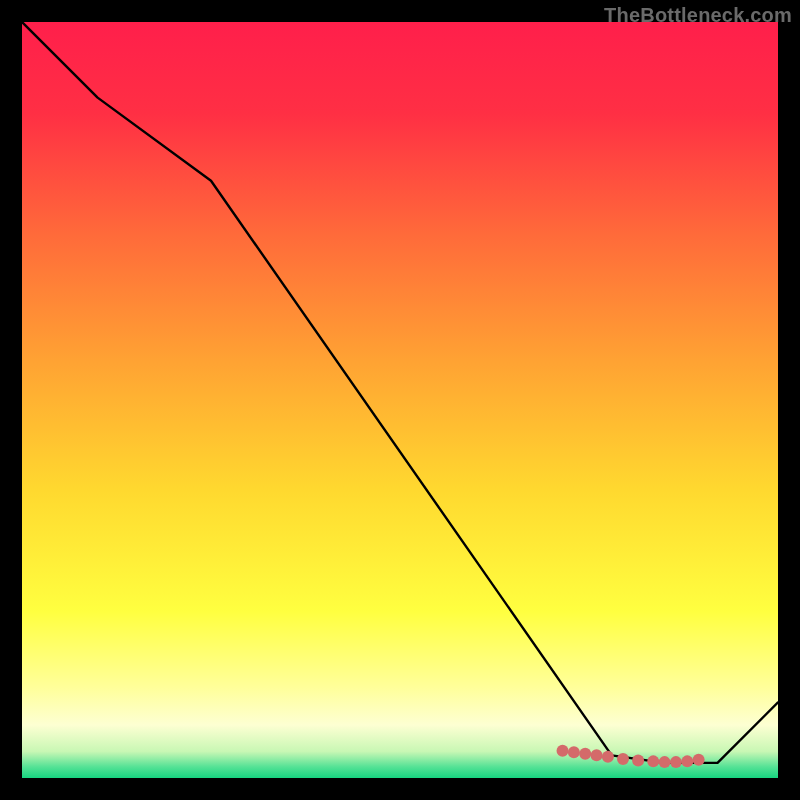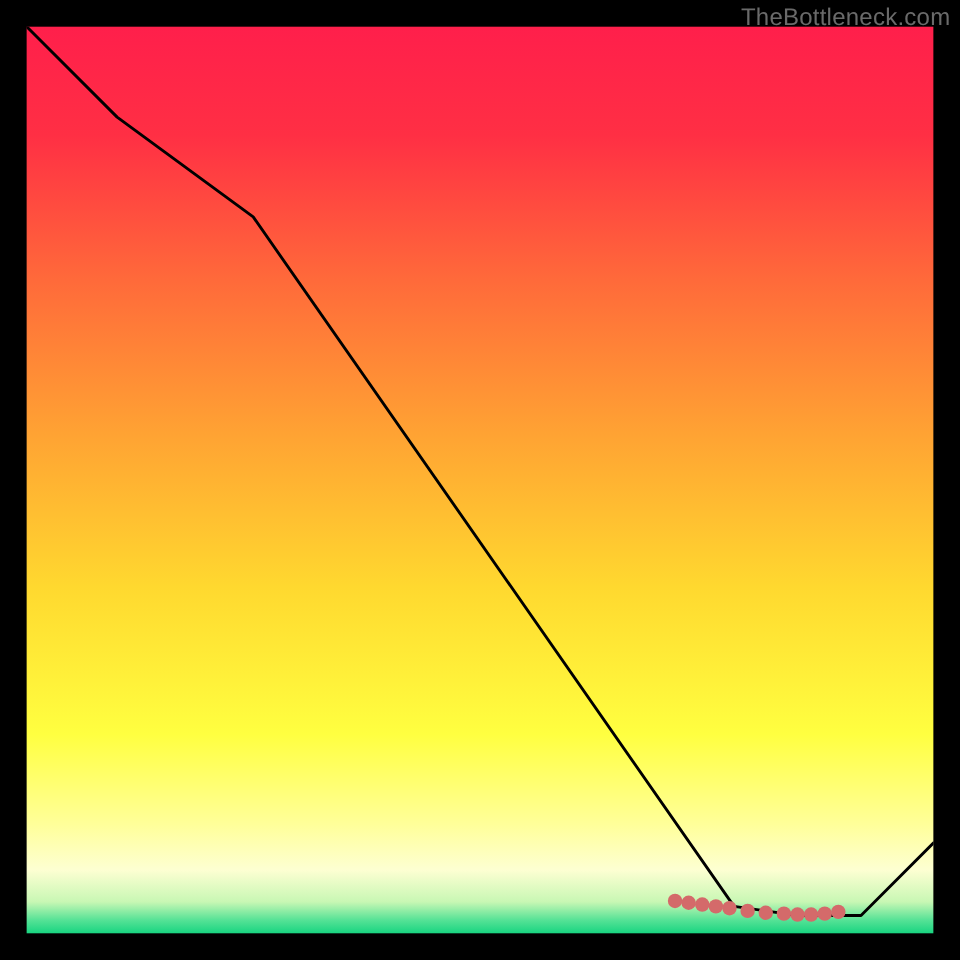--- a/index.html
+++ b/index.html
@@ -16,21 +16,21 @@
     height: 800px;
     background: #000;
     position: relative;
   }
   .watermark {
     position: absolute;
     top: 4px;
     right: 8px;
     color: #6a6a6a;
     font-size: 20px;
-    font-weight: 400;
+    font-weight: 700;
     letter-spacing: 0.2px;
     user-select: none;
     z-index: 5;
   }
   .plot-wrap {
     position: absolute;
     left: 22px;
     top: 22px;
     width: 756px;
     height: 756px;

